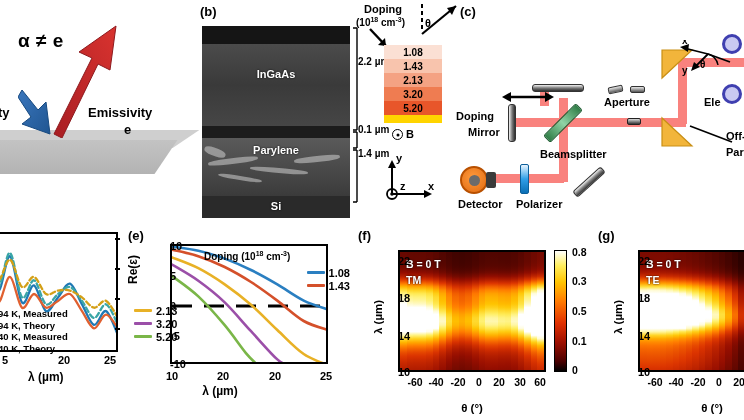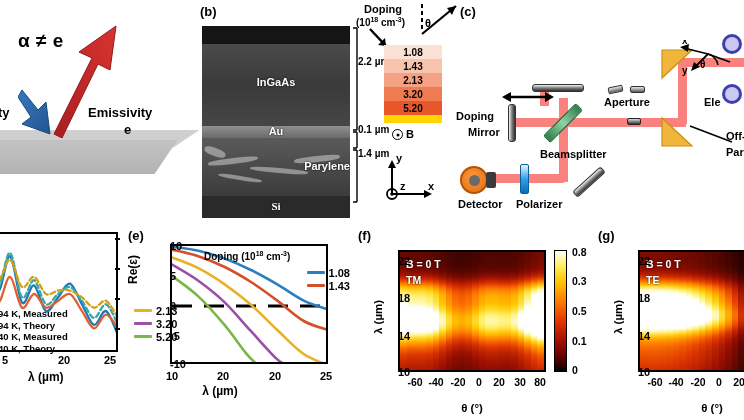--- a/index.html
+++ b/index.html
@@ -40,21 +40,21 @@
   #b-label { position:absolute; left:4px; top:4px; }
   #b-sem {
     position:absolute; left:6px; top:26px; width:148px; height:192px;
     background:#1c1c1c; overflow:hidden;
   }
   .sem-layer { position:absolute; left:0; width:100%; }
   #sem-top   { top:0;    height:18px; background:#151515; }
   #sem-ingaas{ top:18px; height:82px; background:linear-gradient(#4b4b4b,#3a3a3a,#464646); }
   #sem-au    { top:100px;height:12px; background:linear-gradient(#8f8f8f,#6b6b6b); }
   #sem-pary  { top:112px;height:58px; background:linear-gradient(#5a5a5a,#3b3b3b); }
-  #sem-si    { top:170px;height:22px; background:#2a2a2a;font-family:Liberation Serif, serif; }
+  #sem-si    { top:170px;height:22px; background:#2a2a2a; }
   .sem-txt {
     position:absolute; width:100%; text-align:center;
     color:#fff; font-weight:bold; font-size:11px;
     text-shadow:0 0 2px #000;
   }
   .sem-wisp { position:absolute; background:#cfcfcf; opacity:.55; border-radius:40%; }
 
   #b-brace { position:absolute; left:156px; top:26px; width:6px; height:192px; }
   .b-dim { position:absolute; font-size:10px; font-weight:bold; white-space:nowrap; }
   #b-d1 { left:162px; top:56px; }
@@ -196,32 +196,29 @@
     <div id="a-emis">Emissivity</div>
     <div id="a-emis-e">e</div>
   </div>
 
   <div class="panel" id="panel-b">
     <div class="plabel" id="b-label">(b)</div>
 
     <div id="b-sem">
       <div class="sem-layer" id="sem-top"></div>
       <div class="sem-layer" id="sem-ingaas">
-        <div class="sem-txt" style="top:32px;">InGaAs</div>
-      </div>
-      <div class="sem-layer" id="sem-au">
-        <div class="sem-txt" style="top:-1px;">Au</div>
+        <div class="sem-txt" style="top:24px;">InGaAs</div>
       </div>
       <div class="sem-layer" id="sem-pary">
         <div class="sem-wisp" style="left:6px;  top:20px; width:50px; height:6px; transform:rotate(-7deg);"></div>
         <div class="sem-wisp" style="left:48px; top:30px; width:58px; height:5px; transform:rotate(5deg);"></div>
         <div class="sem-wisp" style="left:16px; top:38px; width:44px; height:4px; transform:rotate(9deg);"></div>
         <div class="sem-wisp" style="left:92px; top:18px; width:46px; height:6px; transform:rotate(-6deg);"></div>
         <div class="sem-wisp" style="left:2px;  top:10px; width:22px; height:8px; transform:rotate(20deg);"></div>
-        <div class="sem-txt" style="top:22px;text-align:right;">Parylene</div>
+        <div class="sem-txt" style="top:6px;">Parylene</div>
       </div>
       <div class="sem-layer" id="sem-si">
         <div class="sem-txt" style="top:4px;">Si</div>
       </div>
     </div>
 
     <svg id="b-brace" viewBox="0 0 6 192" preserveAspectRatio="none">
       <path d="M1 2 L5 2 M5 2 L5 104 M1 104 L5 104" stroke="#000" stroke-width="1.4" fill="none"></path>
       <path d="M1 106 L5 106 M5 106 L5 122 M1 122 L5 122" stroke="#000" stroke-width="1.4" fill="none"></path>
       <path d="M1 124 L5 124 M5 124 L5 176 M1 176 L5 176" stroke="#000" stroke-width="1.4" fill="none"></path>
@@ -469,21 +466,21 @@
     <div class="hm-yt" style="left:42px; top:72px;">18</div>
     <div class="hm-yt" style="left:42px; top:110px;">14</div>
     <div class="hm-yt" style="left:42px; top:146px;">10</div>
 
     <div class="hm-xt" style="left:59px;  top:146px;">-60</div>
     <div class="hm-xt" style="left:80px;  top:146px;">-40</div>
     <div class="hm-xt" style="left:102px; top:146px;">-20</div>
     <div class="hm-xt" style="left:123px; top:146px;">0</div>
     <div class="hm-xt" style="left:143px; top:146px;">20</div>
     <div class="hm-xt" style="left:164px; top:146px;">30</div>
-    <div class="hm-xt" style="left:184px; top:146px;">80</div>
+    <div class="hm-xt" style="left:184px; top:146px;">60</div>
 
     <div class="hm-ytitle" style="left:16px; top:108px;">λ (µm)</div>
     <div class="hm-xtitle" style="left:116px; top:176px;">θ (°)</div>
 
     <div id="f-cbar"></div>
     <div class="cb-t" style="top:26px;">0.8</div>
     <div class="cb-t" style="top:55px;">0.3</div>
     <div class="cb-t" style="top:85px;">0.5</div>
     <div class="cb-t" style="top:115px;">0.1</div>
     <div class="cb-t" style="top:144px;">0</div>

